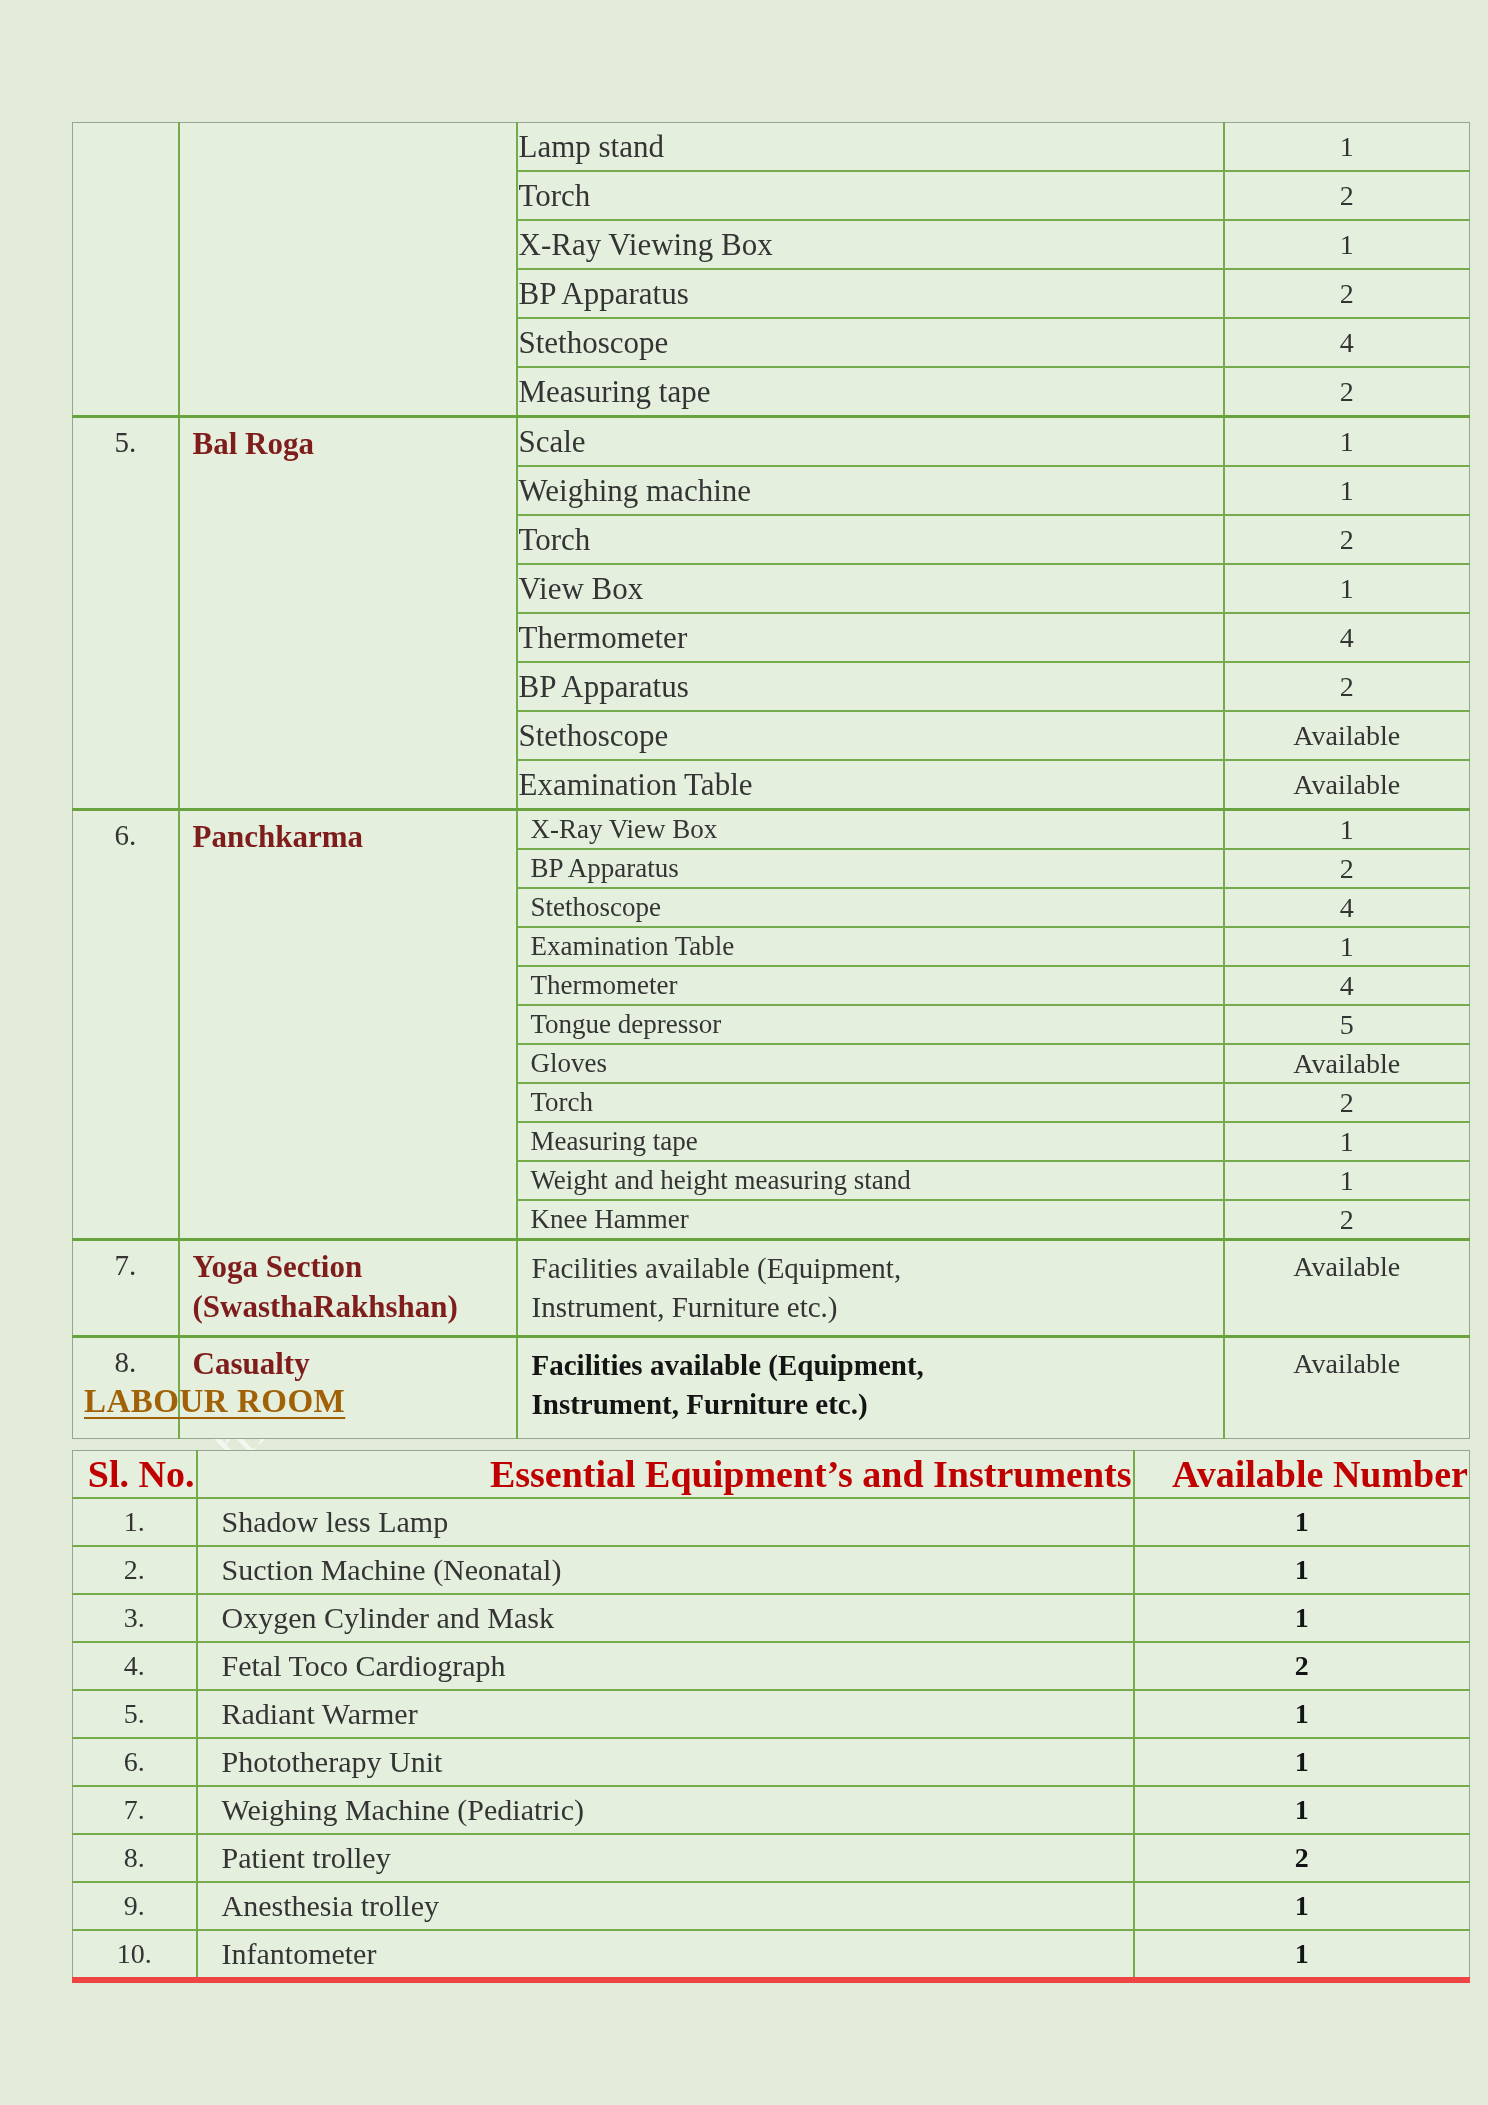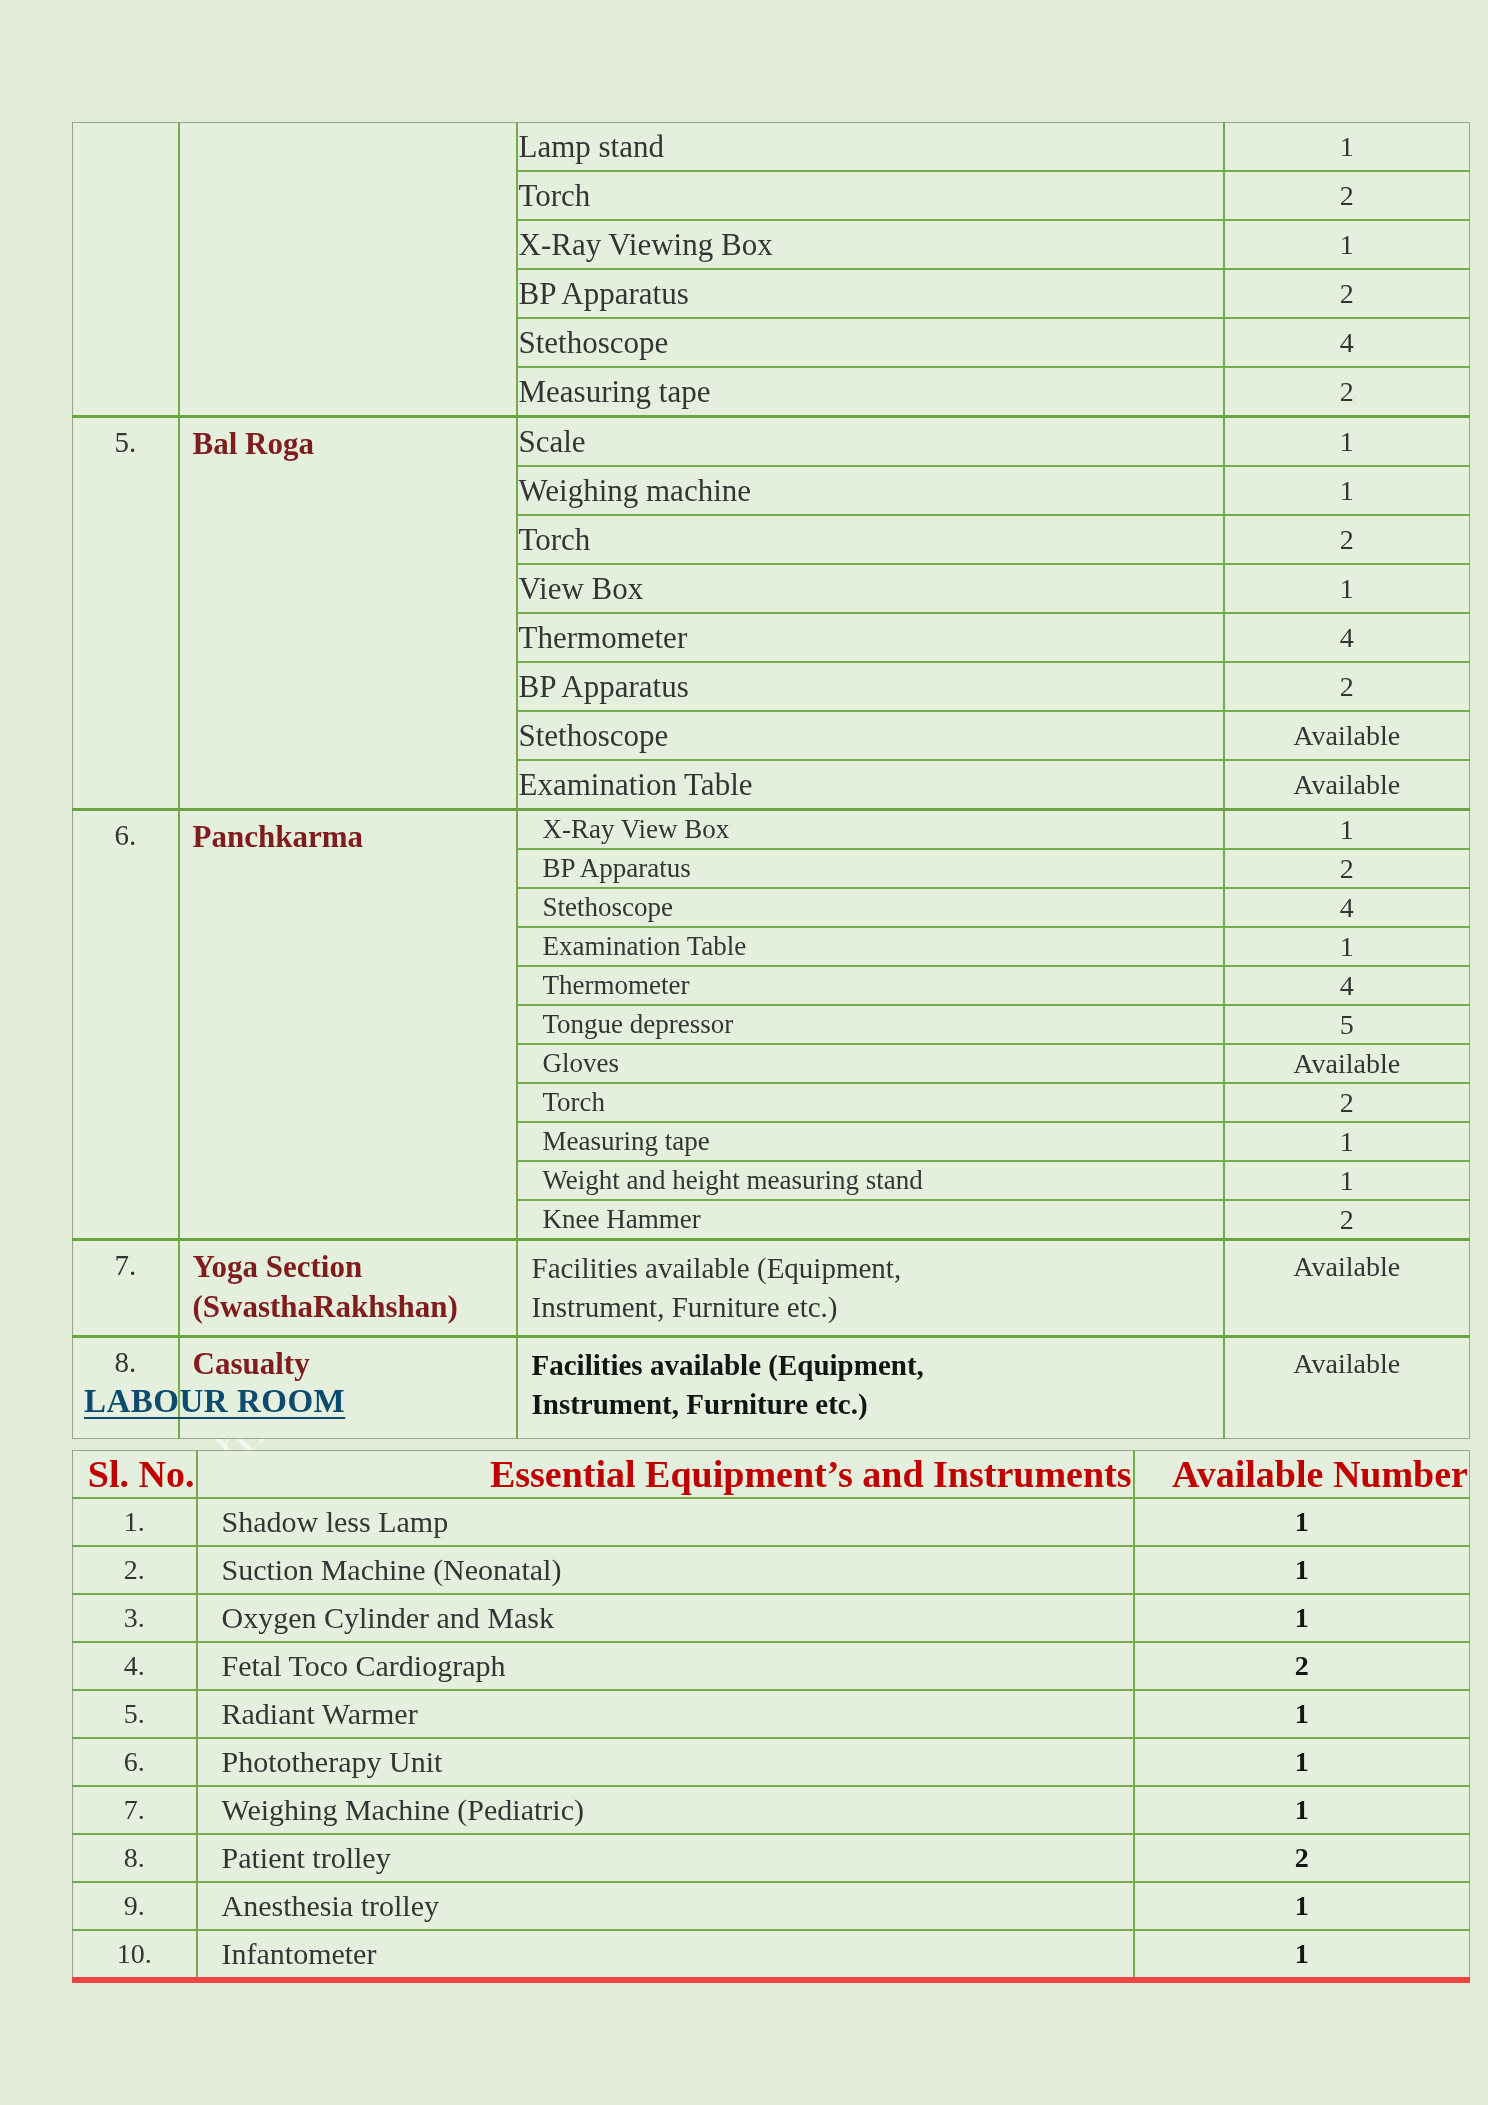--- a/index.html
+++ b/index.html
@@ -38,40 +38,40 @@
   }
   
   #dept-table{ left:72px; top:122px; width:1397px; }
   tr.rc td{ height:45px; }
   tr.rp td{ height:35px; }
   tr.ry td{ height:84px; }
   tr.rk td{ height:90px; }
   .sl{ text-align:center; vertical-align:top; padding-top:8px; font-size:29px; }
   .dname{ vertical-align:top; padding:6px 10px 0 13px; font-weight:bold; font-size:31px; color:#7f1d1d; line-height:40px; }
   .item{ vertical-align:middle; font-size:31px; }
-  .item.small{ font-size:27px; padding-left:25px; }
+  .item.small{ font-size:27px; padding-left:13px; }
   .qty{ text-align:center; vertical-align:middle; font-size:28px; padding:0; }
   .qtytop{ vertical-align:top; padding-top:10px; }
   .fac{ vertical-align:top; padding:8px 0 0 14px; font-size:29px; line-height:39px; }
   .boldtxt{ font-weight:bold; color:#141414; }
   
   .sec{ border-top:3px solid #68A33F; }
   
   .edge-t{ border-top:1px solid #95A78E; }
   .edge-b{ border-bottom:1px solid #95A78E; }
   .edge-l{ border-left:1px solid #95A78E; }
   .edge-r{ border-right:1px solid #95A78E; }
   
   #labour-heading{
     position:absolute;
     left:84px; top:1383px;
     z-index:1;
     font-size:33px;
     font-weight:bold;
-    color:#0c4a6e;
+    color:#a16207;
     letter-spacing:0.5px;
     text-decoration:underline;
     text-decoration-thickness:2px;
     text-underline-offset:5px;
   }
   #labour-table{ left:72px; top:1450px; width:1397px; }
   #labour-table td{ height:44px; }
   #labour-table tr:first-child td{ border-top:1px solid #95A78E; }
   #labour-table tr:last-child td{ border-bottom:6px solid #ef4444; }
   #labour-table td:first-child{ border-left:1px solid #95A78E; }

